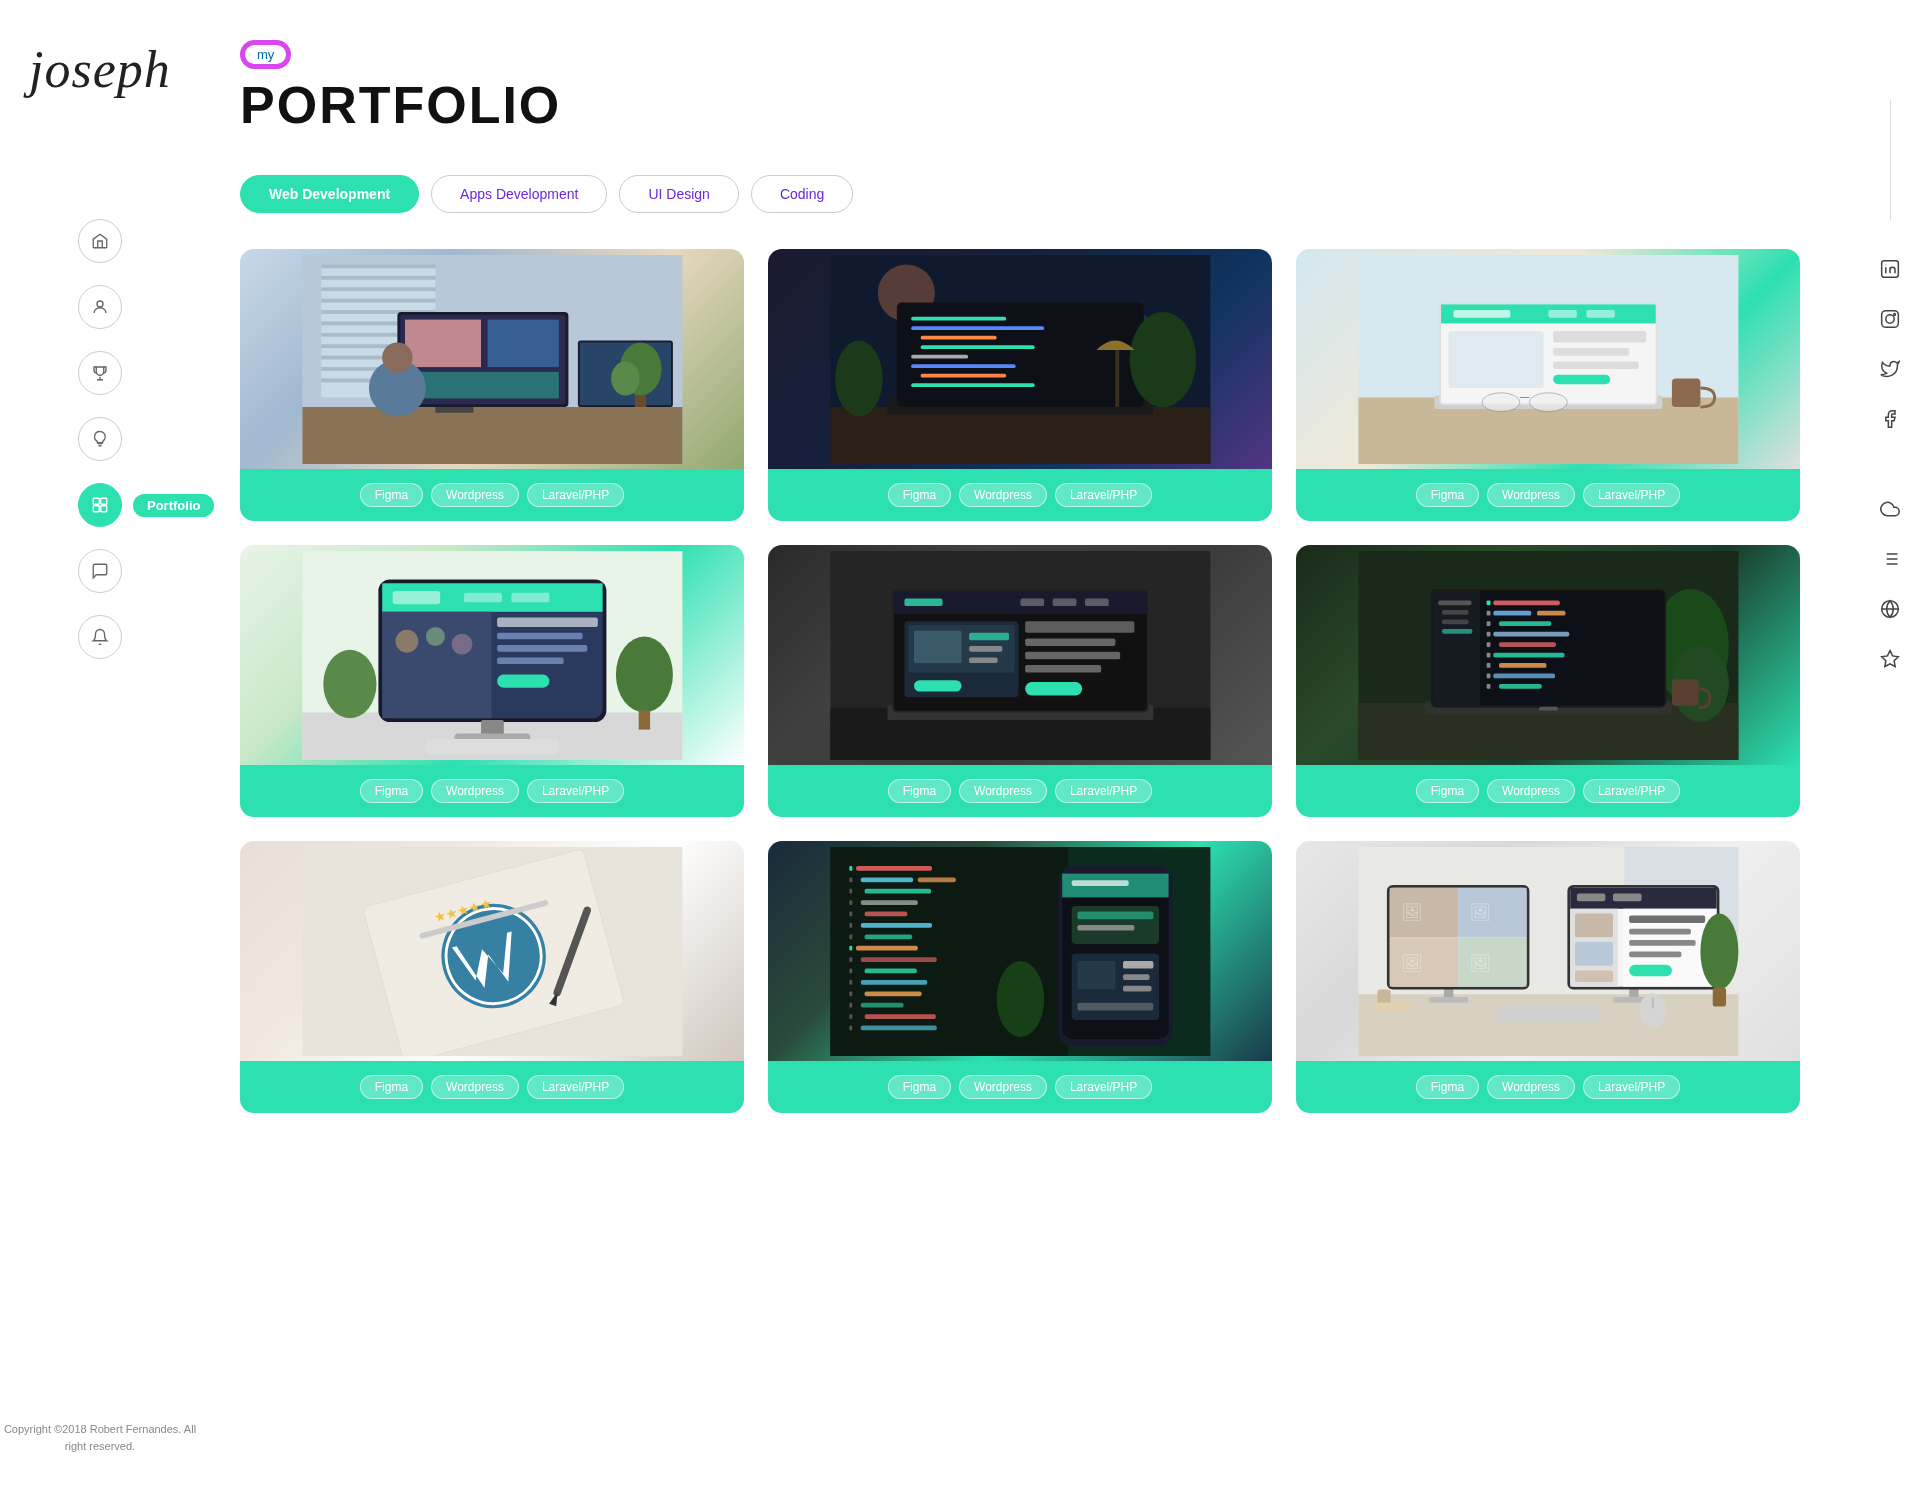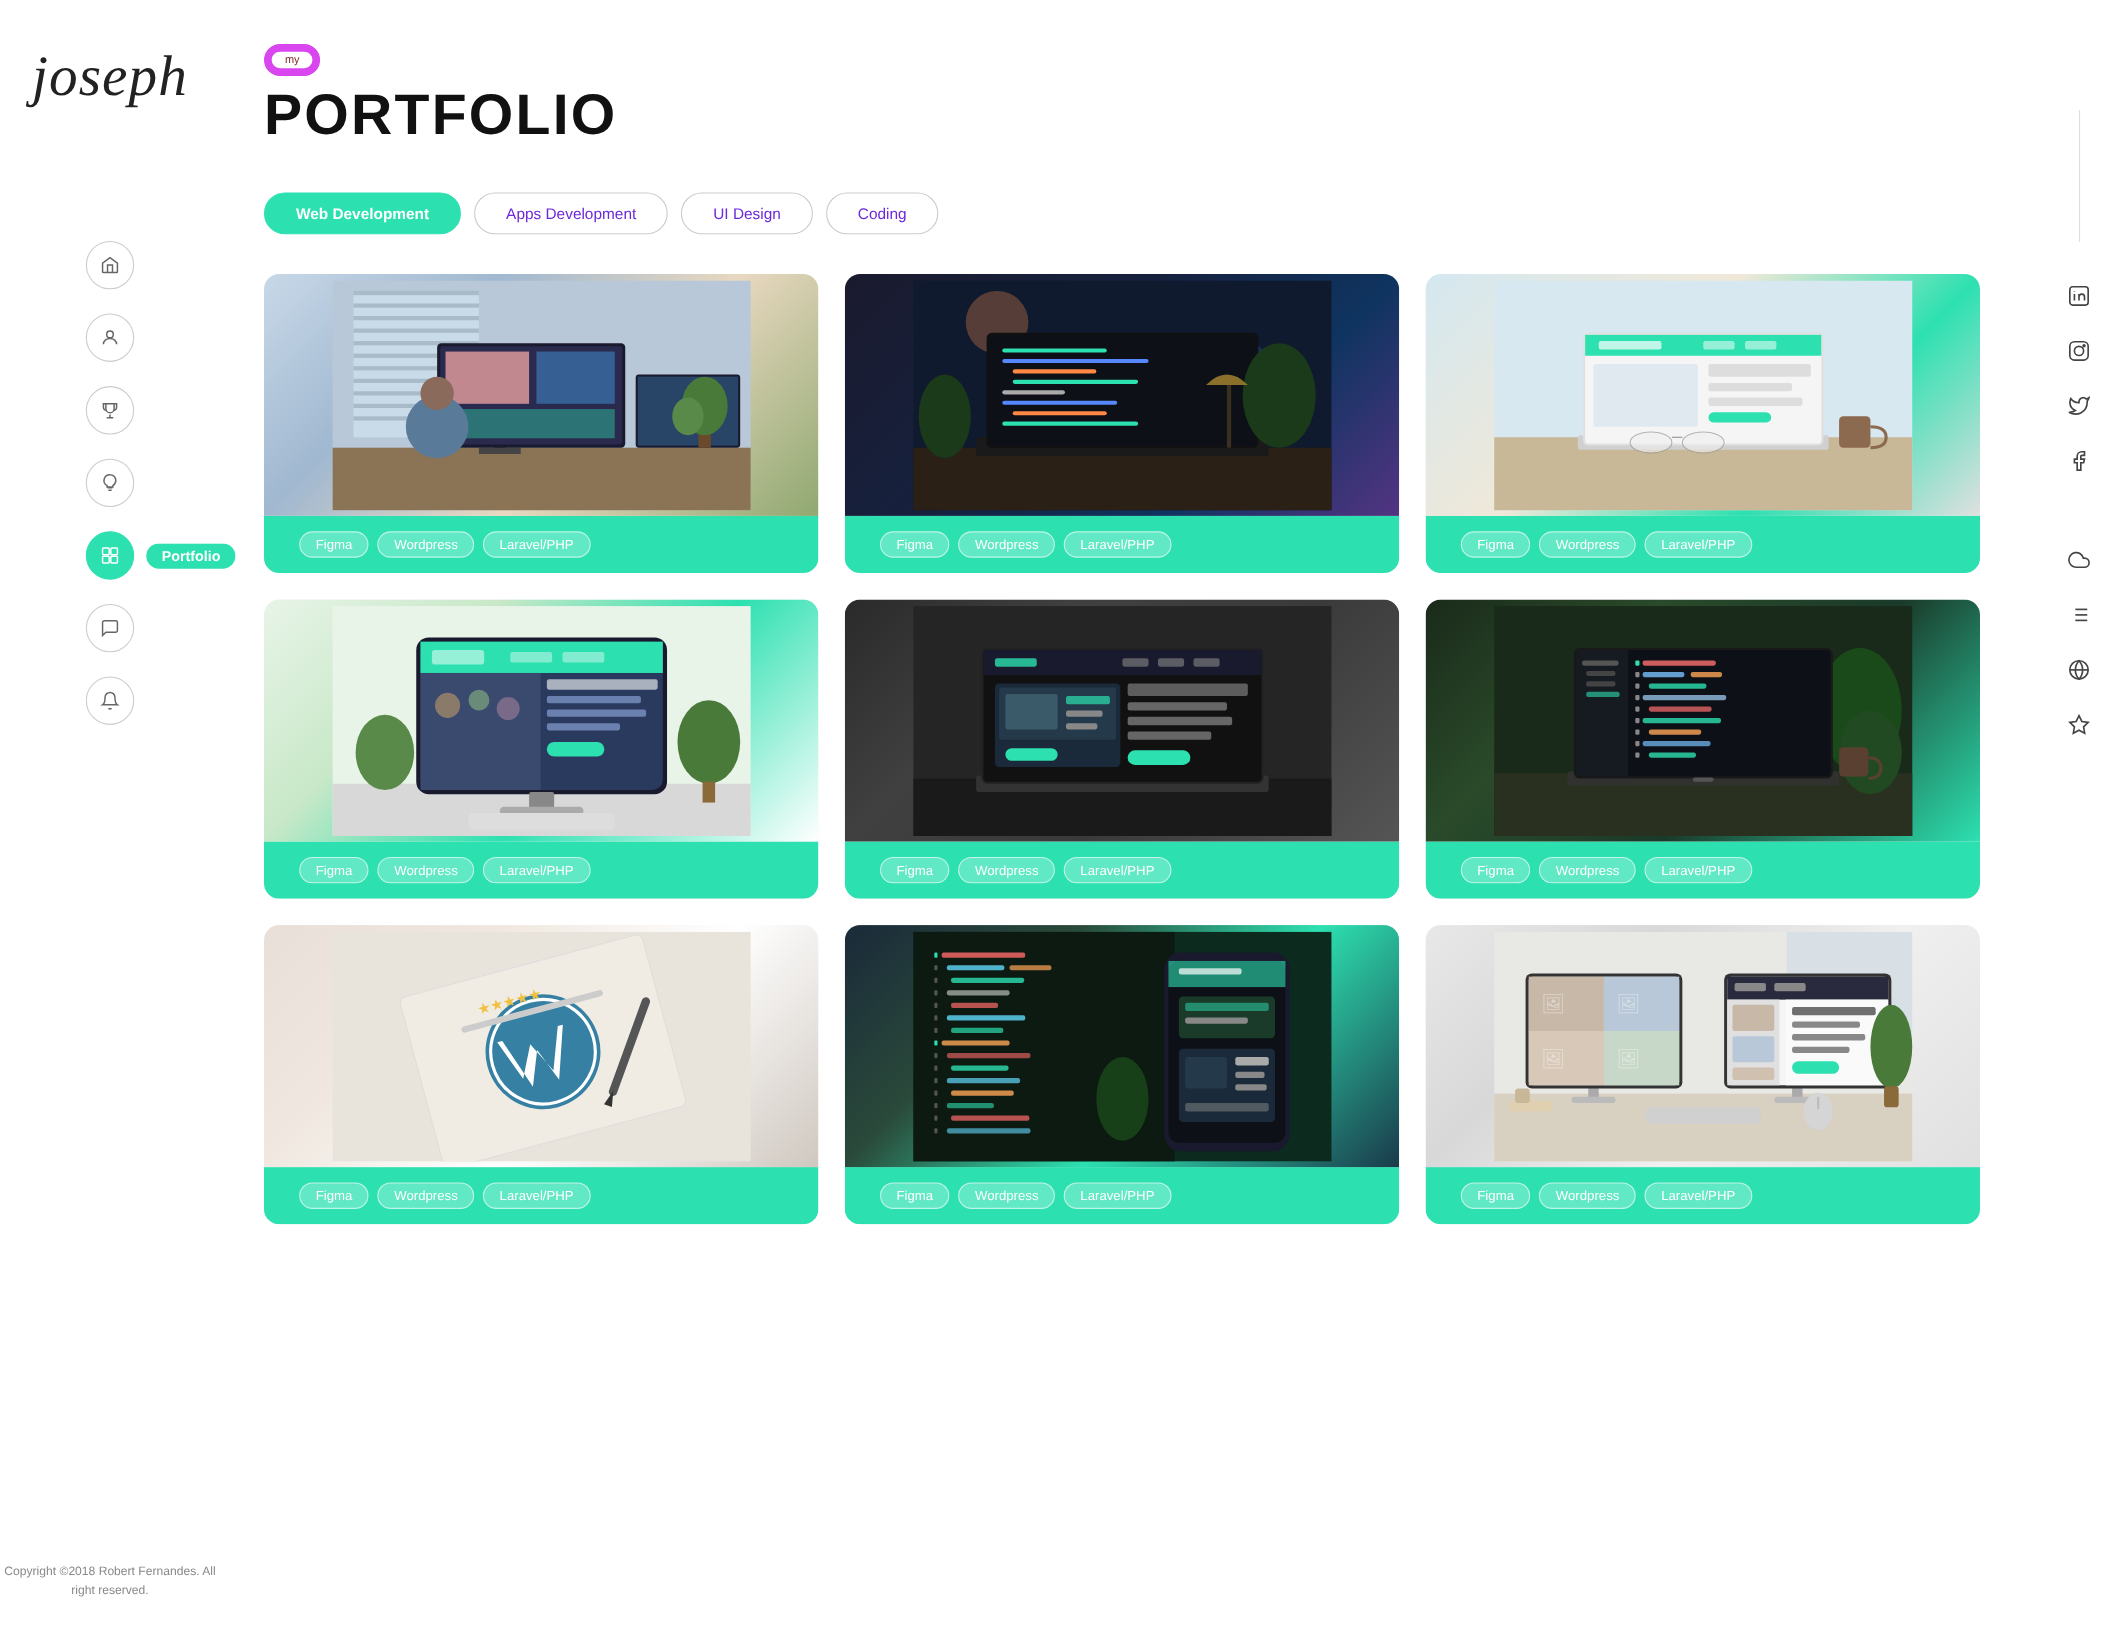--- a/index.html
+++ b/index.html
@@ -136,23 +136,23 @@
       margin-left: 200px;
       margin-right: 60px;
       padding: 40px 60px 60px 40px;
     }
 
     .page-header {
       margin-bottom: 40px;
     }
 
     .page-subtitle {
-      font-size: 10px;
-      color: #7f1d1d;
-      border: 7px solid #d946ef;
+      font-size: 13px;
+      color: #0369a1;
+      border: 5px solid #d946ef;
       border-radius: 20px;
       padding: 2px 12px;
       display: inline-block;
       margin-bottom: 6px;
     }
 
     .page-title {
       font-size: 52px;
       font-weight: 900;
       color: #111;
@@ -220,20 +220,21 @@
     .img-6 { background: linear-gradient(135deg, #1a2a1a 0%, #2a4a2a 30%, #1a3a2a 60%, #2de0b0 100%); }
     .img-7 { background: linear-gradient(135deg, #e8e0d8 0%, #f0e8e0 30%, #ffffff 60%, #d0c8c0 100%); }
     .img-8 { background: linear-gradient(135deg, #1a2a3a 0%, #2a4a3a 30%, #2de0b0 60%, #1a3a4a 100%); }
     .img-9 { background: linear-gradient(135deg, #e8e8e8 0%, #d8d8d8 30%, #f0f0f0 60%, #e0e0e0 100%); }
 
     .card-footer {
       background: #2de0b0;
       padding: 14px 32px;
       display: flex;
       gap: 8px;
+      justify-content: center;
       flex-wrap: wrap;
     }
 
     .tech-tag {
       background: rgba(255,255,255,0.25);
       border: 1.5px solid rgba(255,255,255,0.6);
       border-radius: 20px;
       padding: 4px 14px;
       font-size: 12px;
       color: #fff;

